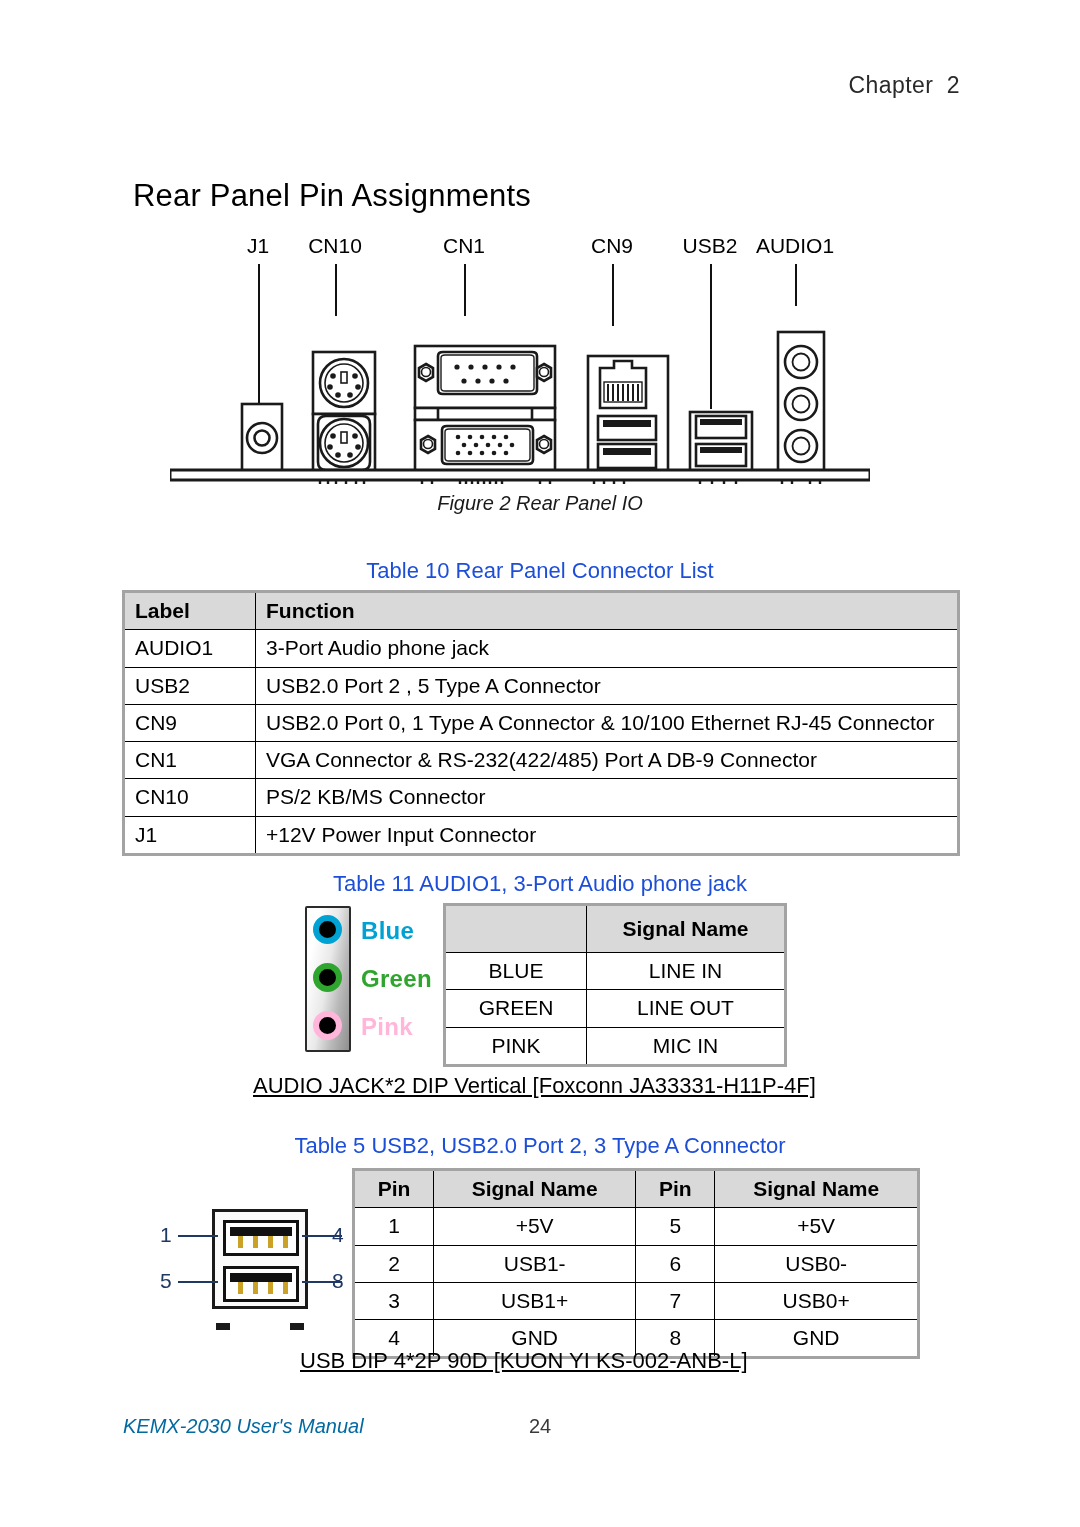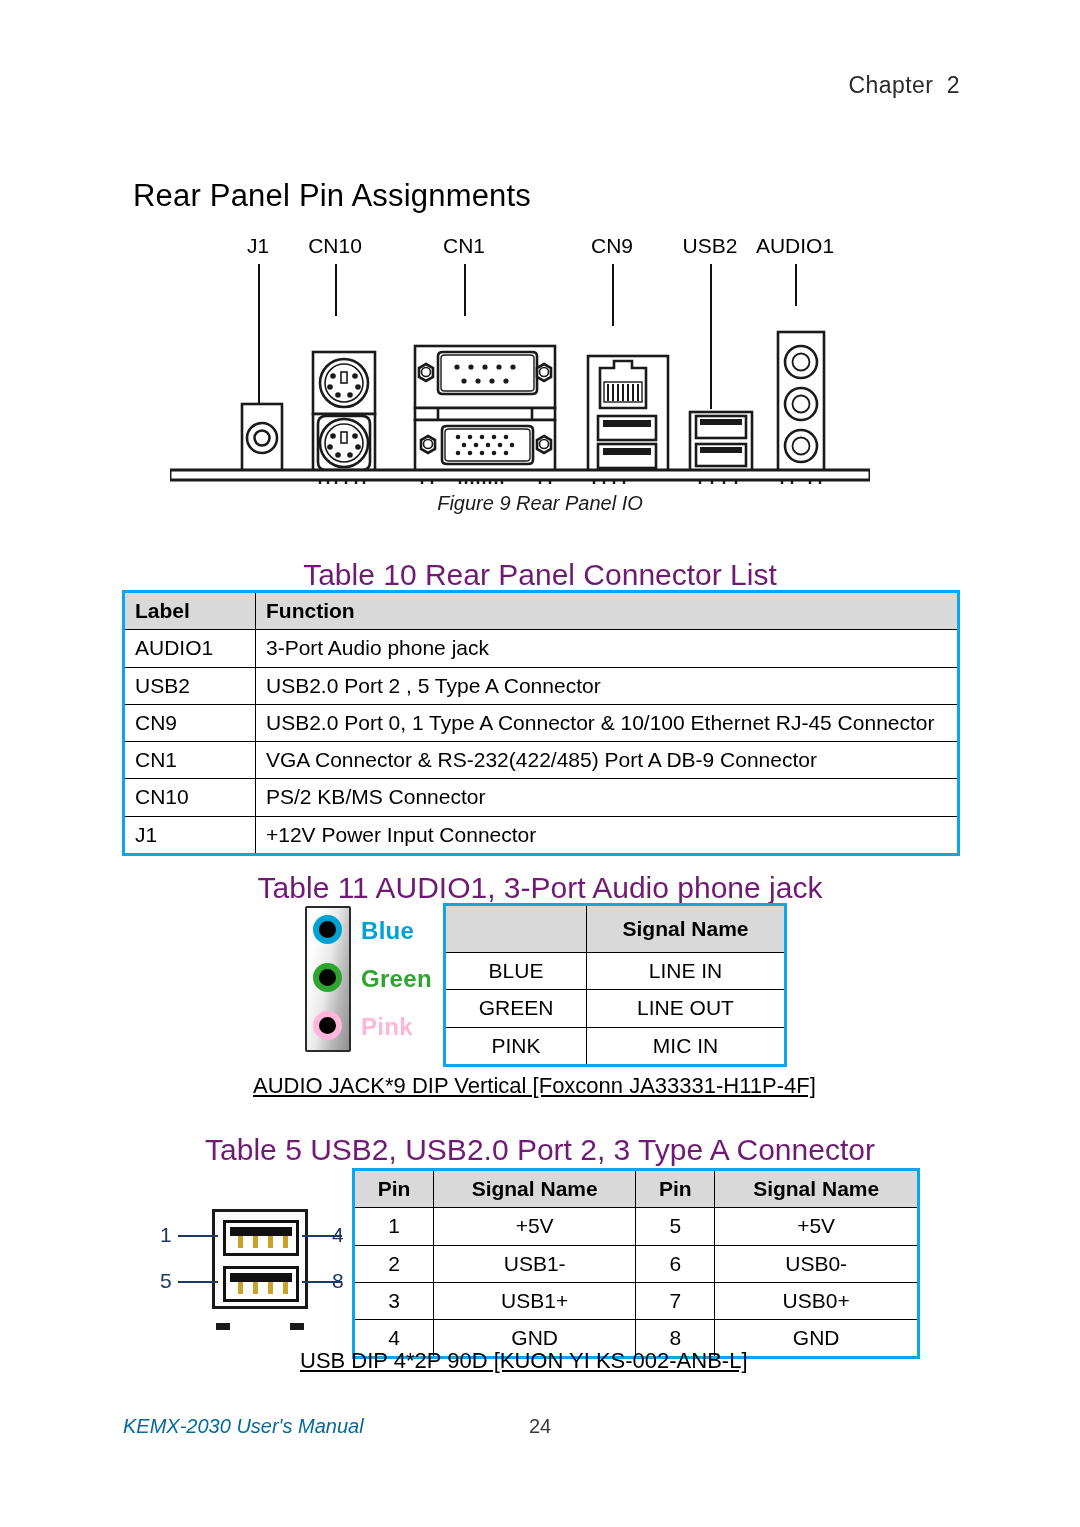--- a/index.html
+++ b/index.html
@@ -68,22 +68,22 @@
     font-style: italic;
     color: #1a1a1a;
   }
 
   
   .tbl-caption {
     position: absolute;
     width: 1080px;
     left: 0;
     text-align: center;
-    font-size: 30px;
-    color: #701a75;
+    font-size: 22px;
+    color: #1d4ed8;
   }
 
   
   table.doc {
     border-collapse: collapse;
     position: absolute;
     background: #fff;
   }
   table.doc td, table.doc th {
     border: 1.5px solid #000;
@@ -93,21 +93,21 @@
     color: #000;
     text-align: left;
     vertical-align: middle;
     line-height: 1.25;
   }
   table.doc th {
     background: #d9d9d9;
     font-weight: bold;
   }
   table.doc {
-    border: 3px solid #0ea5e9;
+    border: 3px solid #a3a3a3;
   }
 
   
   #table10 { top: 590px; left: 122px; width: 838px; }
   #table10 td.lbl, #table10 th.lbl { width: 110px; }
   #table10 td, #table10 th { height: 26px; }
 
   
   #table11 { top: 903px; left: 443px; width: 344px; }
   #table11 td, #table11 th { text-align: center; }
@@ -410,21 +410,21 @@
         <path d="M252 216 v10 M262 216 v10 M370 216 v10 M380 216 v10"></path>
         <path d="M290 216 v8 M296 216 v8 M302 216 v8 M308 216 v8 M314 216 v8 M320 216 v8 M326 216 v8 M332 216 v8"></path>
         <path d="M424 216 v9 M434 216 v9 M444 216 v9 M454 216 v9"></path>
         <path d="M530 216 v11 M542 216 v11 M554 216 v11 M566 216 v11"></path>
         <path d="M612 216 v10 M622 216 v10 M640 216 v10 M650 216 v10"></path>
       </g>
     </g>
   </svg>
 </div>
 
-<div class="fig-caption">Figure 9 Rear Panel IO</div>
+<div class="fig-caption">Figure 2 Rear Panel IO</div>
 
 <div class="tbl-caption" style="top:558px;">Table 10 Rear Panel Connector List</div>
 
 <table class="doc" id="table10">
   <thead>
     <tr>
       <th class="lbl">Label</th>
       <th>Function</th>
     </tr>
   </thead>
@@ -492,21 +492,21 @@
       <td>GREEN</td>
       <td>LINE OUT</td>
     </tr>
     <tr>
       <td>PINK</td>
       <td>MIC IN</td>
     </tr>
   </tbody>
 </table>
 
-<div class="part-note" style="top:1073px; left:253px;">AUDIO JACK*9 DIP Vertical [Foxconn JA33331-H11P-4F]</div>
+<div class="part-note" style="top:1073px; left:253px;">AUDIO JACK*2 DIP Vertical [Foxconn JA33331-H11P-4F]</div>
 
 <div class="tbl-caption" style="top:1133px;">Table 5 USB2, USB2.0 Port 2, 3 Type A Connector</div>
 
 <div class="usb-graphic">
   <div class="usb-body">
     <div class="usb-port" style="top:8px;">
       <div class="usb-pins">
         <span></span>
           <span></span>
           <span></span>

